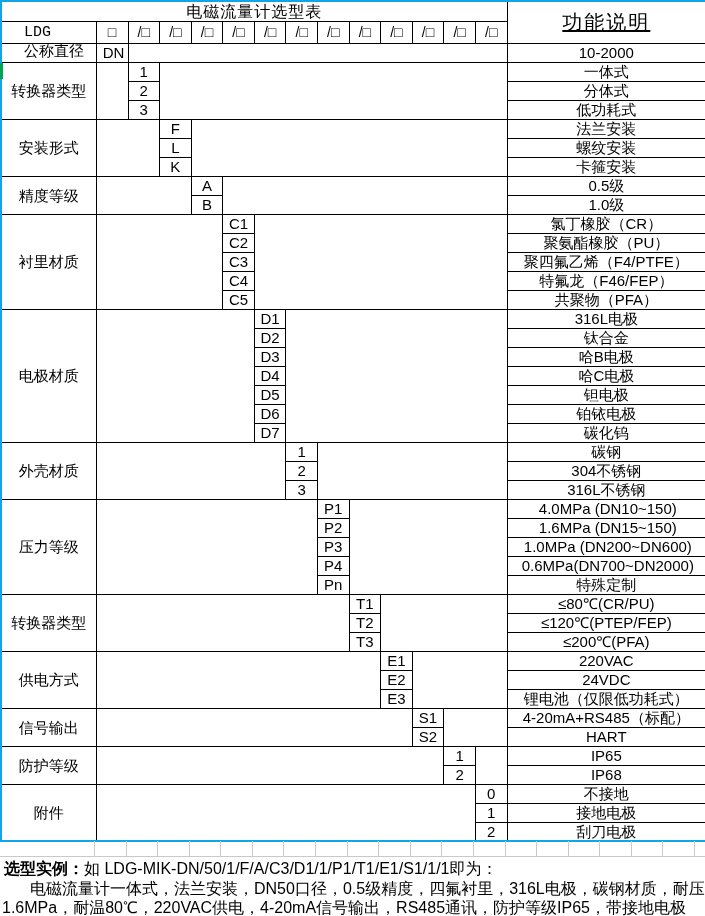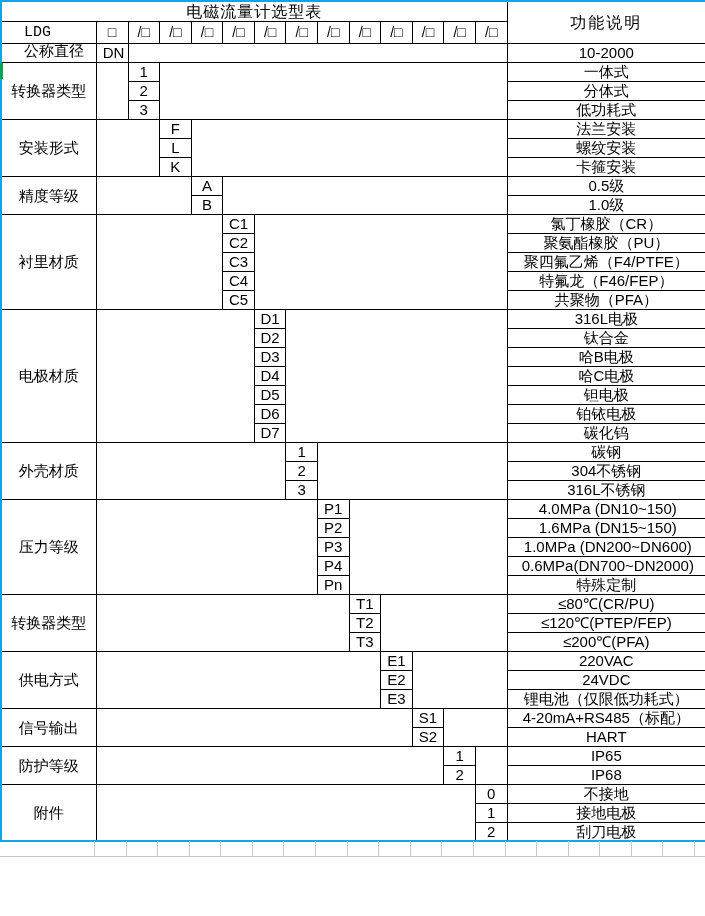--- a/index.html
+++ b/index.html
@@ -25,21 +25,21 @@
     text-align:center;
     vertical-align:middle;
     overflow:hidden;
     white-space:nowrap;
     padding:0;
   }
   #sel-table tr { height:19px; }
   #sel-table tr.r-title { height:20px; }
   #sel-table tr.r-model { height:22px; }
   #sel-table td.title-cell { font-size:16px; letter-spacing:1px; }
-  #sel-table td.func-hdr { font-size:16px; letter-spacing:2px; }
+  #sel-table td.func-hdr { font-size:20px; letter-spacing:2px;text-decoration:underline; }
   #sel-table td.lbl { text-align:center; }
   #sel-table td.lbl-left { text-align:left; padding-left:22px;font-family:Liberation Mono, monospace; }
   #sel-table td.code-left { text-align:center; padding-left:3px; }
   #sel-table td.func-left { text-align:center; padding-left:3px; }
   #sel-table td.box-cell { font-size:14px; }
   
   #green-marker {
     position:absolute; left:0; top:63px;
     width:3px; height:16px;
   }
@@ -318,14 +318,21 @@
         </tr>
       </tbody>
   </table>
 
   <div id="green-marker" style="background: rgb(0, 166, 80);"></div>
 
   <div id="grid-strip">
     <div class="vlines"></div>
   </div>
 
+  <div id="example-block">
+    <div class="l1">
+      <b>选型实例：</b><span>如 LDG-MIK-DN/50/1/F/A/C3/D1/1/P1/T1/E1/S1/1/1即为：</span>
+    </div>
+    <div class="l2">电磁流量计一体式，法兰安装，DN50口径，0.5级精度，四氟衬里，316L电极，碳钢材质，耐压</div>
+    <div class="l3">1.6MPa，耐温80℃，220VAC供电，4-20mA信号输出，RS485通讯，防护等级IP65，带接地电极</div>
+  </div>
 
 </div>
 
 </body></html>

